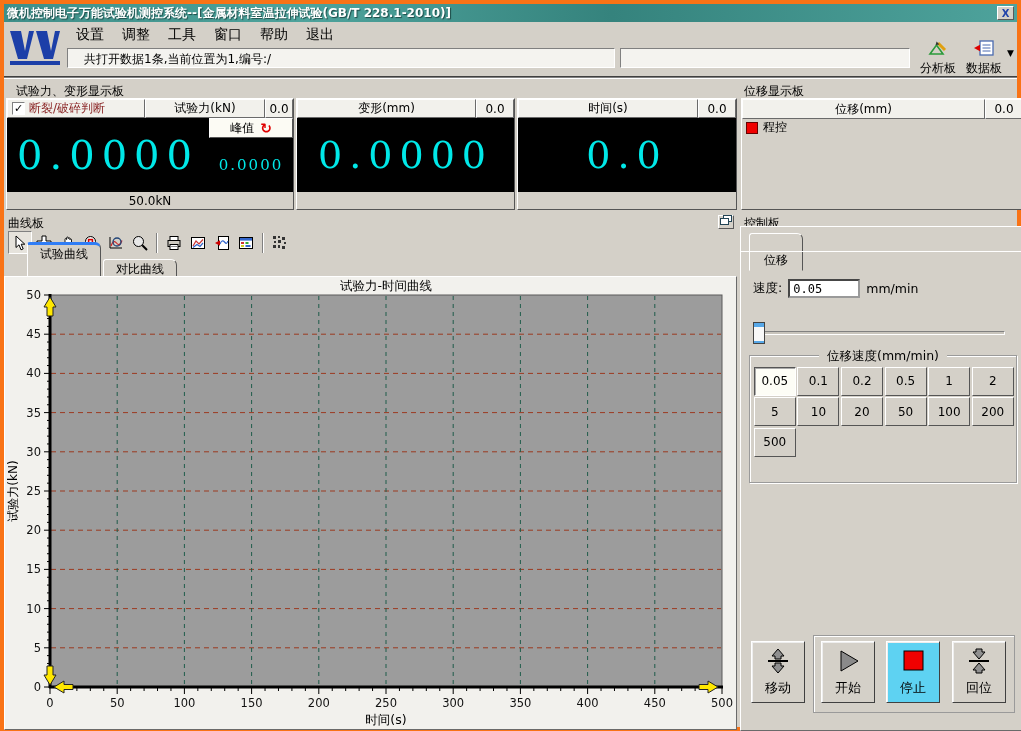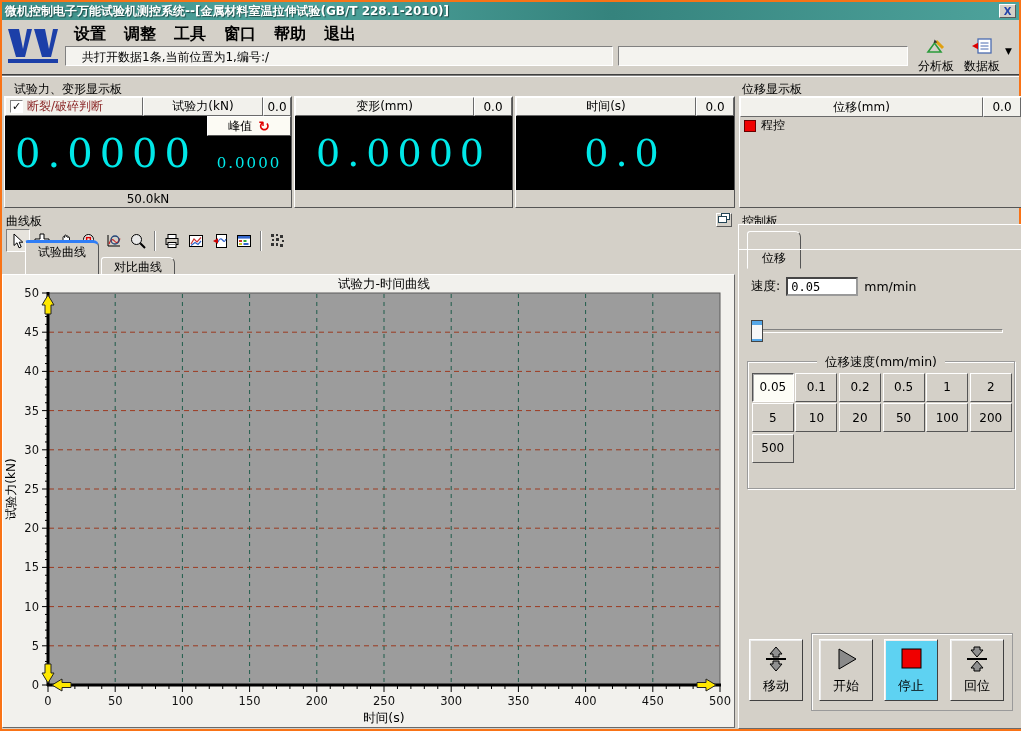--- a/index.html
+++ b/index.html
@@ -1,34 +1,34 @@
 <!DOCTYPE html>
 <html><head>
 <meta charset="utf-8">
 <style>
   * { margin:0; padding:0; box-sizing:border-box; }
   html,body { width:1021px; height:731px; }
   body { font-family:"DejaVu Sans","Liberation Sans",sans-serif; font-size:12px; background:#d4d0c8; color:#000; overflow:hidden; }
-  #root { position:relative; width:1021px; height:731px; background:#d4d0c8; border:2px solid #f97316; }
+  #root { position:relative; width:1021px; height:731px; background:#d4d0c8; border:4px solid #f97316; }
 
   
   .bev-out { border:1px solid; border-color:#ffffff #5a5a5a #5a5a5a #ffffff; background:#d4d0c8; }
   .cell    { border:1px solid; border-color:#ffffff #6a6a6a #6a6a6a #ffffff; background:#f2f1ec; }
 
   
   .titlebar { position:absolute; left:0; top:0; width:100%; height:18px;
     background:linear-gradient(90deg,#3f8f89 0%,#4ea39c 30%,#35837d 60%,#4ea39c 100%);
     display:flex; align-items:center; padding:0 3px; }
   .titlebar .title { color:#fff; font-weight:bold; font-size:12px; text-shadow:1px 1px 1px #1d4a47; white-space:nowrap; }
   .close-btn { position:absolute; right:3px; top:2px; width:17px; height:14px; font-size:10px; font-weight:bold;
     color:#2244aa; display:flex; align-items:center; justify-content:center; cursor:default; }
 
   
   .menubar { position:absolute; left:64px; top:20px; height:18px; display:flex; gap:2px; }
-  .menu-item { padding:2px 8px; font-size:16px;font-weight:bold; }
+  .menu-item { padding:2px 8px; font-size:14px; }
   .logo { position:absolute; left:4px; top:21px; width:54px; height:45px; }
   .tool-field { position:absolute; height:20px; font-size:12px; padding:2px 16px; background:#f4f3ef;
     border:1px solid; border-color:#808080 #ffffff #ffffff #808080; white-space:nowrap; overflow:hidden; }
   .icon-btn { position:absolute; top:36px; width:48px; height:36px; display:flex; flex-direction:column;
     align-items:center; justify-content:center; gap:1px; font-size:12px; }
   .drop-arrow { position:absolute; top:44px; font-size:9px; }
   .tb-divider { position:absolute; left:0; top:72px; width:100%; height:3px;
     border-top:1px solid #404040; border-bottom:1px solid #fff; background:#808080; }
 
   
@@ -76,21 +76,21 @@
     border:1px solid; border-color:#fff #555 transparent #fff; border-radius:3px 6px 0 0; background:#d4d0c8; }
   .ctl-tabline { position:absolute; left:0; top:24px; width:100%; height:2px;
     border-top:1px solid #fff; }
   .speed-row { position:absolute; left:12px; top:52px; display:flex; align-items:center; font-size:12.5px; }
   .speed-input { width:72px; height:19px; font-size:12px; padding:1px 3px; margin:0 6px 0 6px;
     border:2px inset #9a9a9a; background:#fff; font-family:"DejaVu Sans Mono","Liberation Mono",monospace; }
   .slider-track { position:absolute; left:14px; top:104px; width:250px; height:4px;
     border:1px solid; border-color:#808080 #fff #fff #808080; background:#c8c4bc; }
   .slider-thumb { position:absolute; left:12px; top:95px; width:12px; height:22px;
     border:1px solid #444; background:linear-gradient(#57a8e8 0 4px,#f8f8f8 4px 18px,#57a8e8 18px); }
-  .groupbox { position:absolute; left:8px; top:136px; width:268px; height:128px;
+  .groupbox { position:absolute; left:8px; top:128px; width:268px; height:128px;
     border:1px solid #9a9a9a; box-shadow:1px 1px 0 #fff, inset 1px 1px 0 #fff; }
   .groupbox-title { position:absolute; top:-8px; left:50%; transform:translateX(-50%);
     background:#d4d0c8; padding:0 8px; font-size:12.5px; white-space:nowrap; }
   .speed-grid { position:absolute; left:3px; top:10px; width:262px; display:flex; flex-wrap:wrap; }
   .speed-btn { width:42px; height:29px; margin:0.8px; font-size:12px; display:flex; align-items:center;
     justify-content:center; background:#d4d0c8; border:1px solid; border-color:#fff #555 #555 #fff; }
   .speed-btn.active { background:#fdfdf6; border-color:#555 #fff #fff #555; box-shadow:inset 1px 1px 0 #aaa; }
   .big-btn { position:absolute; width:54px; height:62px; background:#d4d0c8;
     border:1px solid; border-color:#fff #404040 #404040 #fff; box-shadow:inset 1px 1px 0 #eee;
     display:flex; flex-direction:column; align-items:center; justify-content:center; gap:2px; font-size:13px; }

